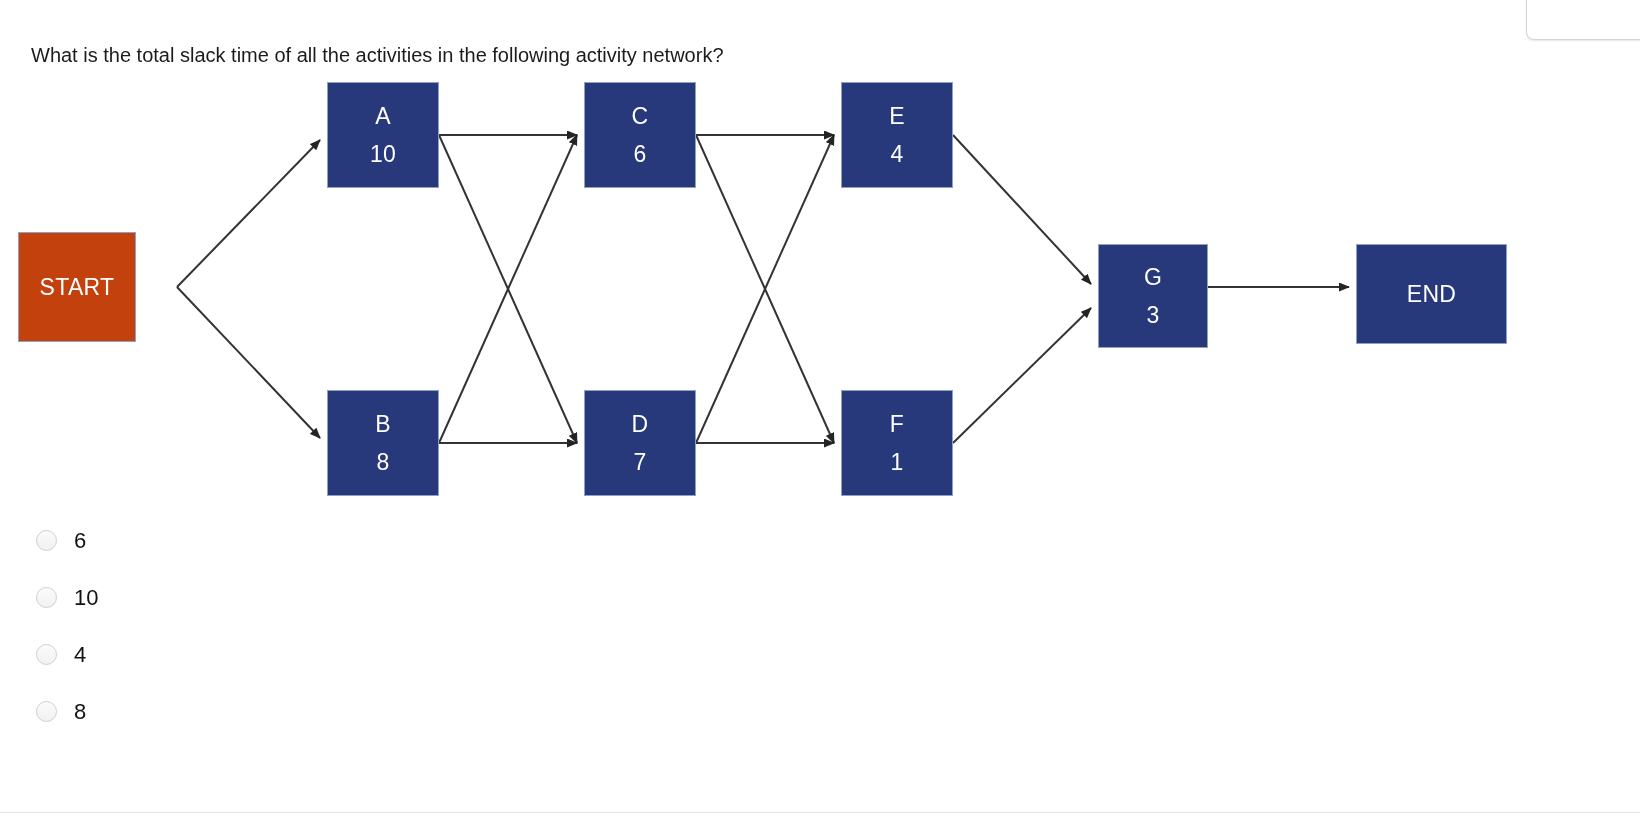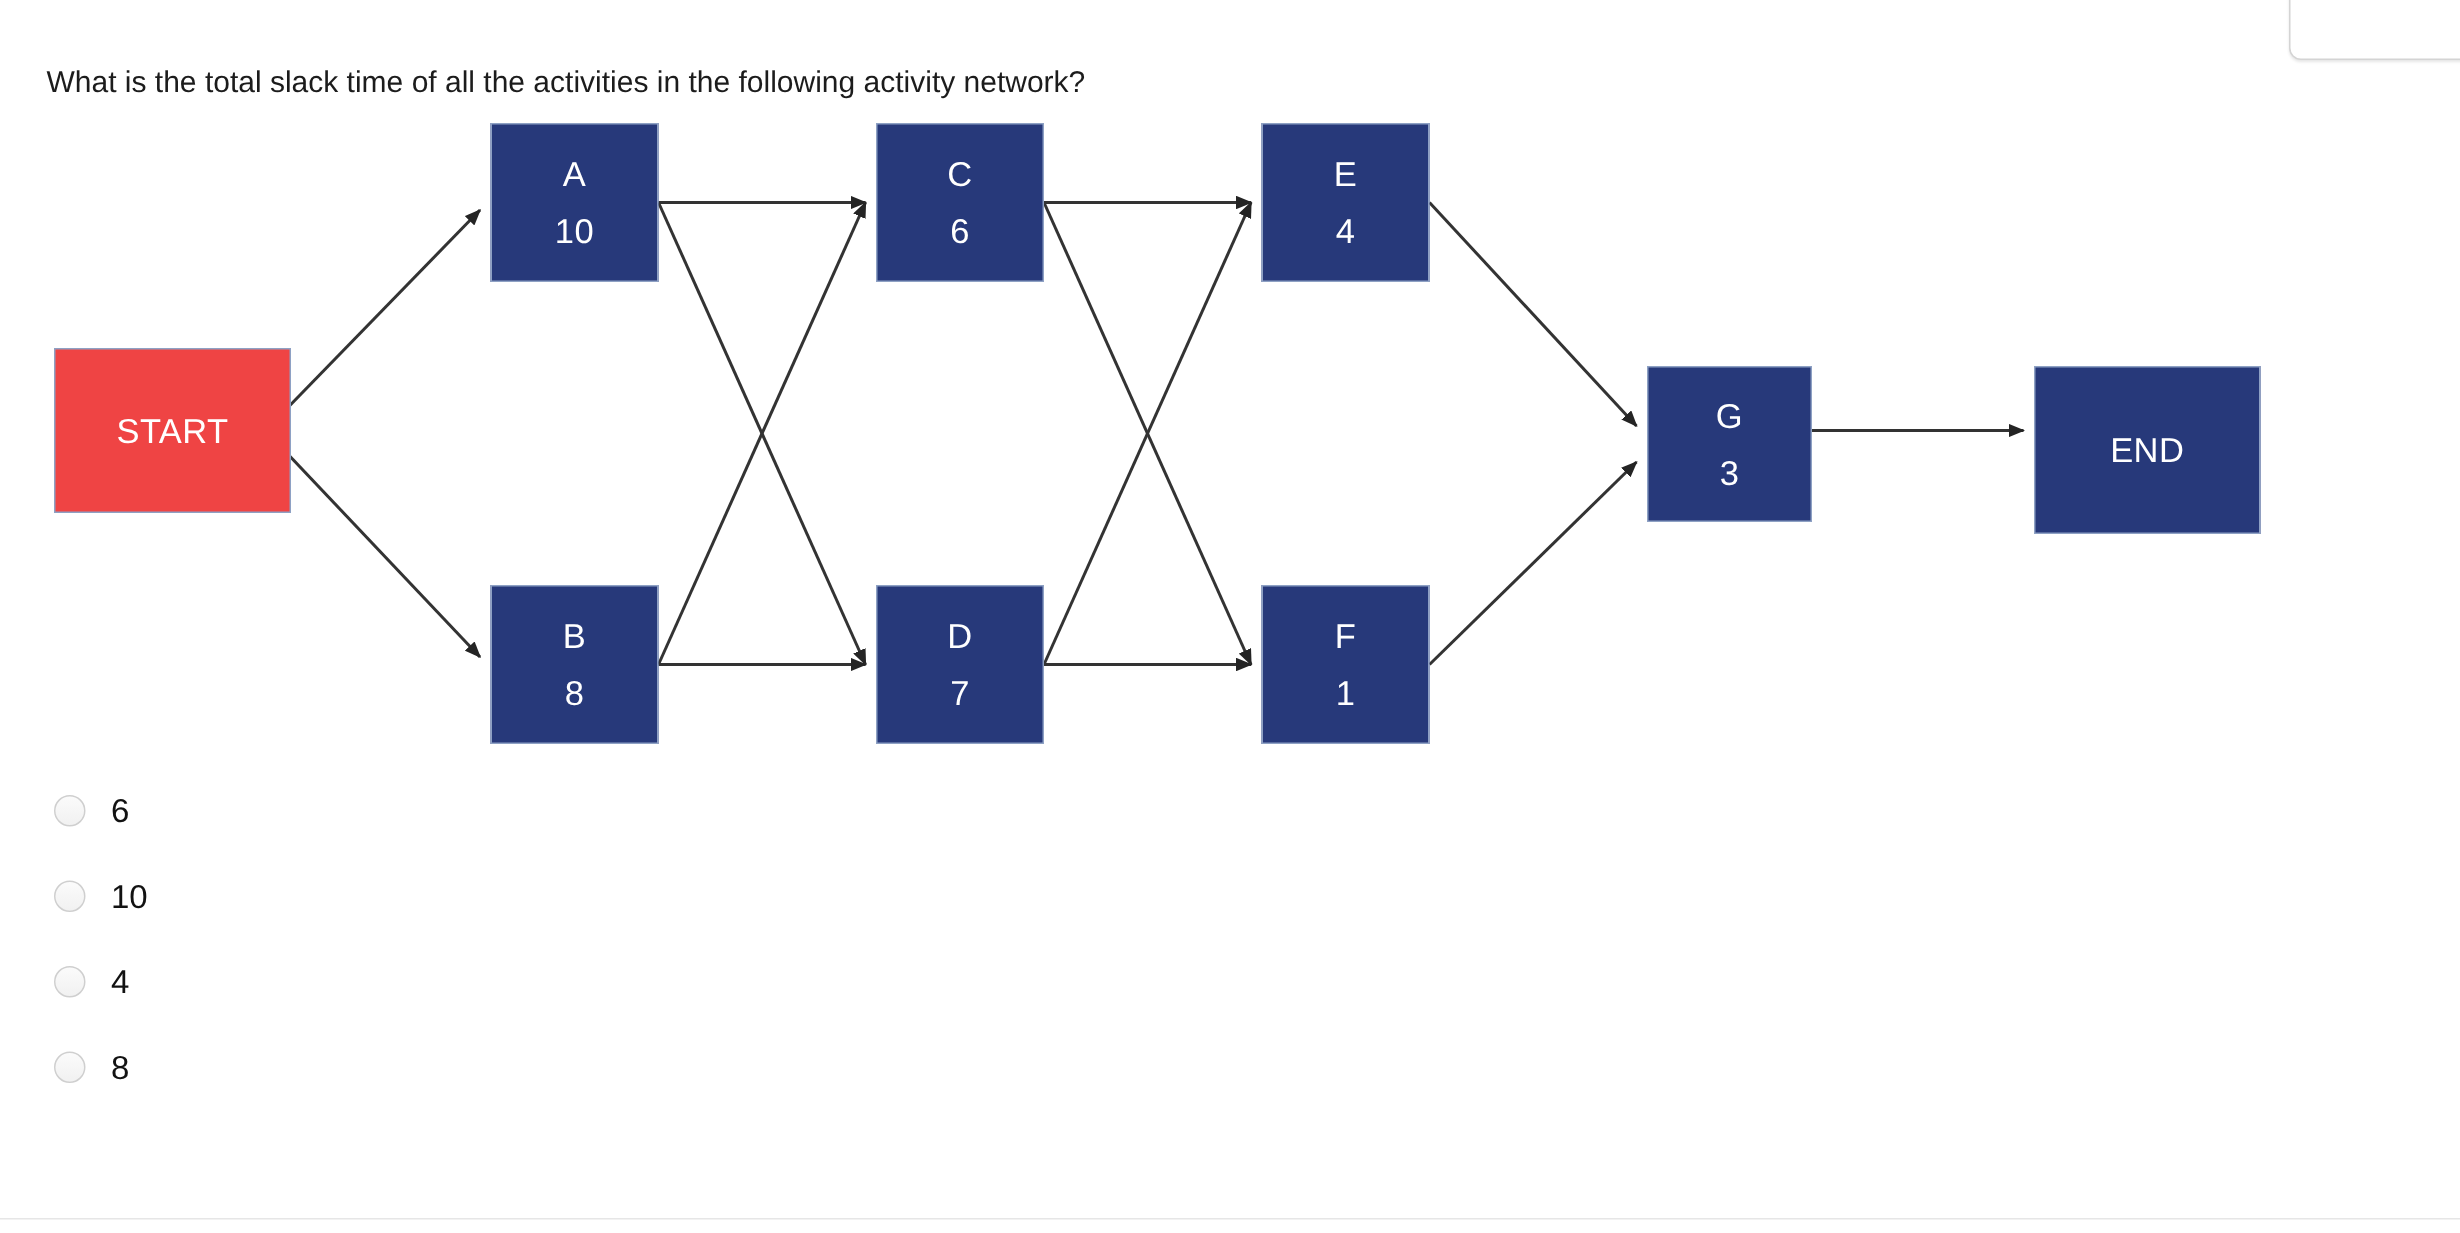--- a/index.html
+++ b/index.html
@@ -136,21 +136,21 @@
         <line x1="696" y1="75" x2="834" y2="383" stroke="#333333" marker-end="url(#arrowhead)"></line>
         <line x1="696" y1="383" x2="834" y2="75" stroke="#333333" marker-end="url(#arrowhead)"></line>
         <line x1="696" y1="383" x2="834" y2="383" stroke="#333333" marker-end="url(#arrowhead)"></line>
         <line x1="953" y1="75" x2="1091" y2="224" stroke="#333333" marker-end="url(#arrowhead)"></line>
         <line x1="953" y1="383" x2="1091" y2="248" stroke="#333333" marker-end="url(#arrowhead)"></line>
         <line x1="1208" y1="227" x2="1349" y2="227" stroke="#333333" marker-end="url(#arrowhead)"></line>
       </g>
   </svg>
 
   <div id="node-layer">
-      <div class="node" style="left: 36px; top: 172px; width: 158px; height: 110px; background: #ef4444; color: rgb(255, 255, 255);">
+      <div class="node" style="left: 18px; top: 172px; width: 118px; height: 110px; background: #c2410c; color: rgb(255, 255, 255);">
         <span class="nm">START</span>
       </div>
       <div class="node" style="left: 327px; top: 22px; width: 112px; height: 106px; background: rgb(39, 57, 122); color: rgb(255, 255, 255);">
         <span class="nm">A</span>
         <span class="dur">10</span>
       </div>
       <div class="node" style="left: 327px; top: 330px; width: 112px; height: 106px; background: rgb(39, 57, 122); color: rgb(255, 255, 255);">
         <span class="nm">B</span>
         <span class="dur">8</span>
       </div>
@@ -167,21 +167,21 @@
         <span class="dur">4</span>
       </div>
       <div class="node" style="left: 841px; top: 330px; width: 112px; height: 106px; background: rgb(39, 57, 122); color: rgb(255, 255, 255);">
         <span class="nm">F</span>
         <span class="dur">1</span>
       </div>
       <div class="node" style="left: 1098px; top: 184px; width: 110px; height: 104px; background: rgb(39, 57, 122); color: rgb(255, 255, 255);">
         <span class="nm">G</span>
         <span class="dur">3</span>
       </div>
-      <div class="node" style="left: 1356px; top: 184px; width: 151px; height: 112px; background: rgb(39, 57, 122); color: rgb(255, 255, 255);">
+      <div class="node" style="left: 1356px; top: 184px; width: 151px; height: 100px; background: rgb(39, 57, 122); color: rgb(255, 255, 255);">
         <span class="nm">END</span>
       </div>
     </div>
 </div>
 
 <div id="options">
     <div class="option-row">
       <span class="radio"></span>
       <span class="option-label">6</span>
     </div>

